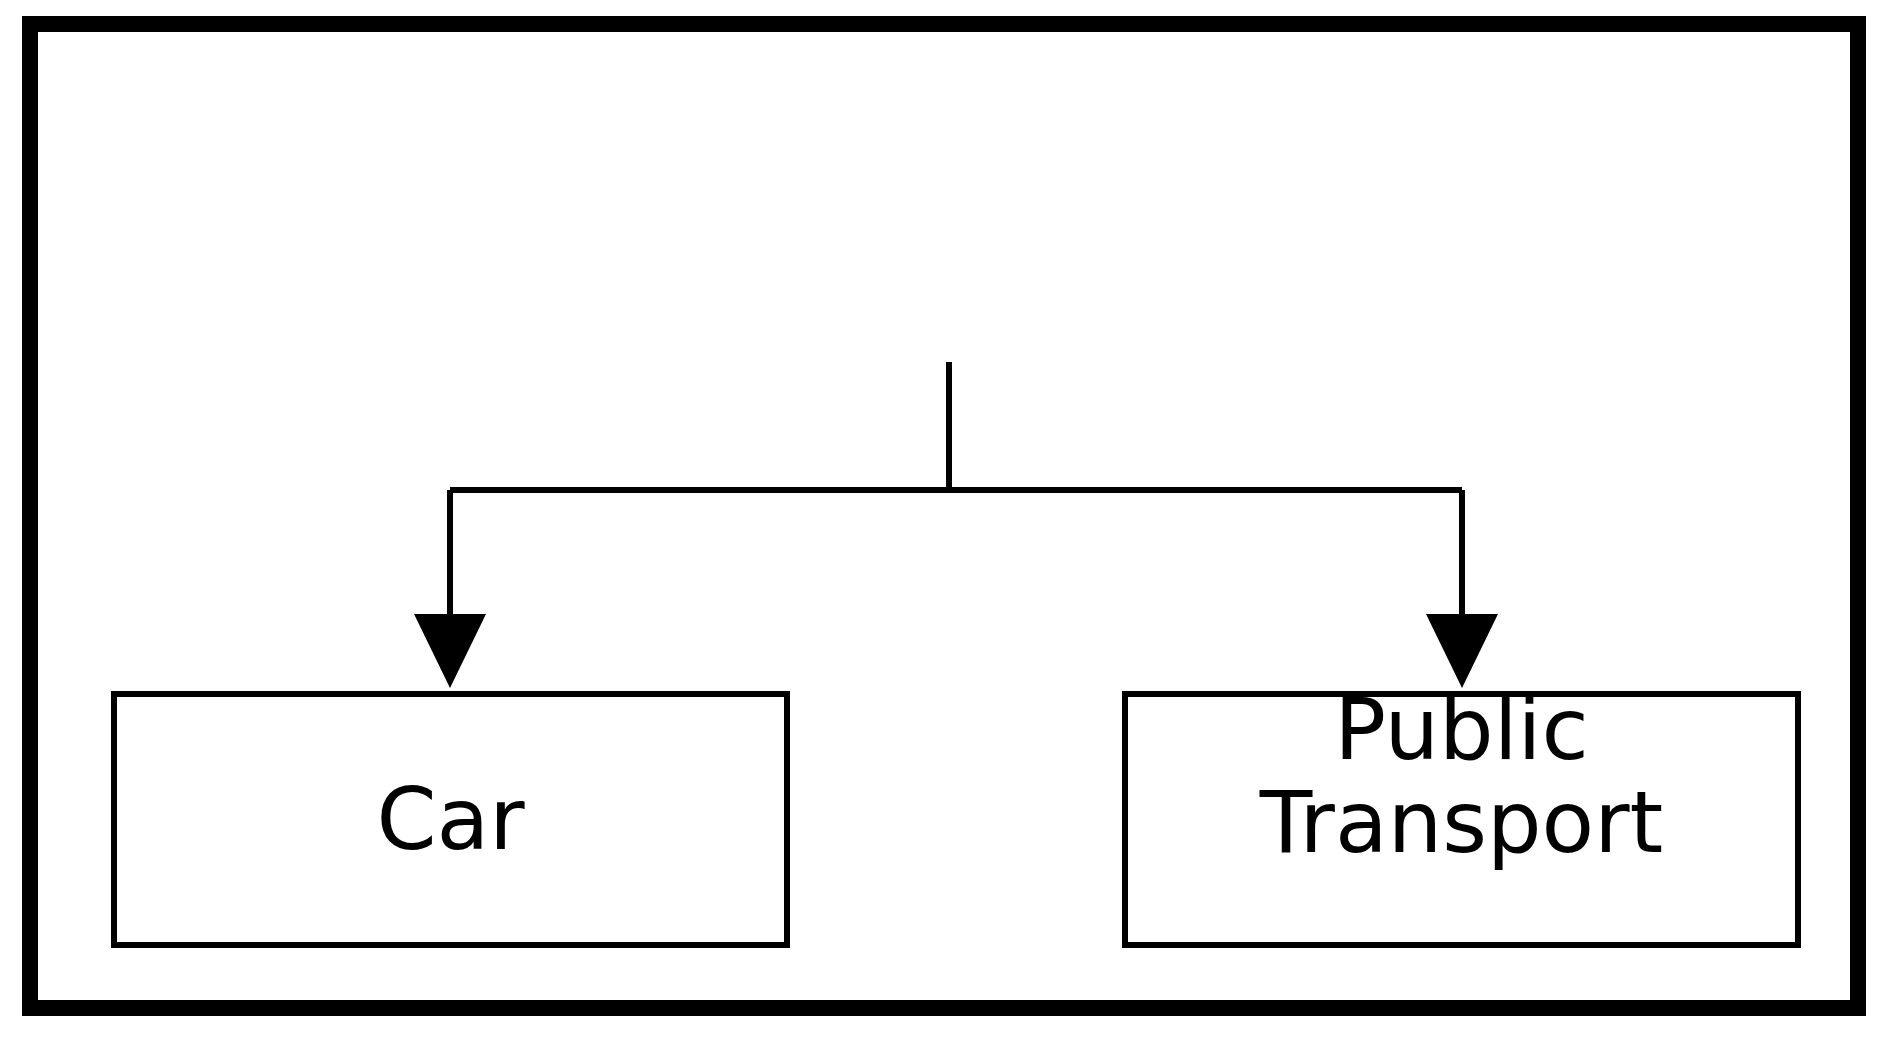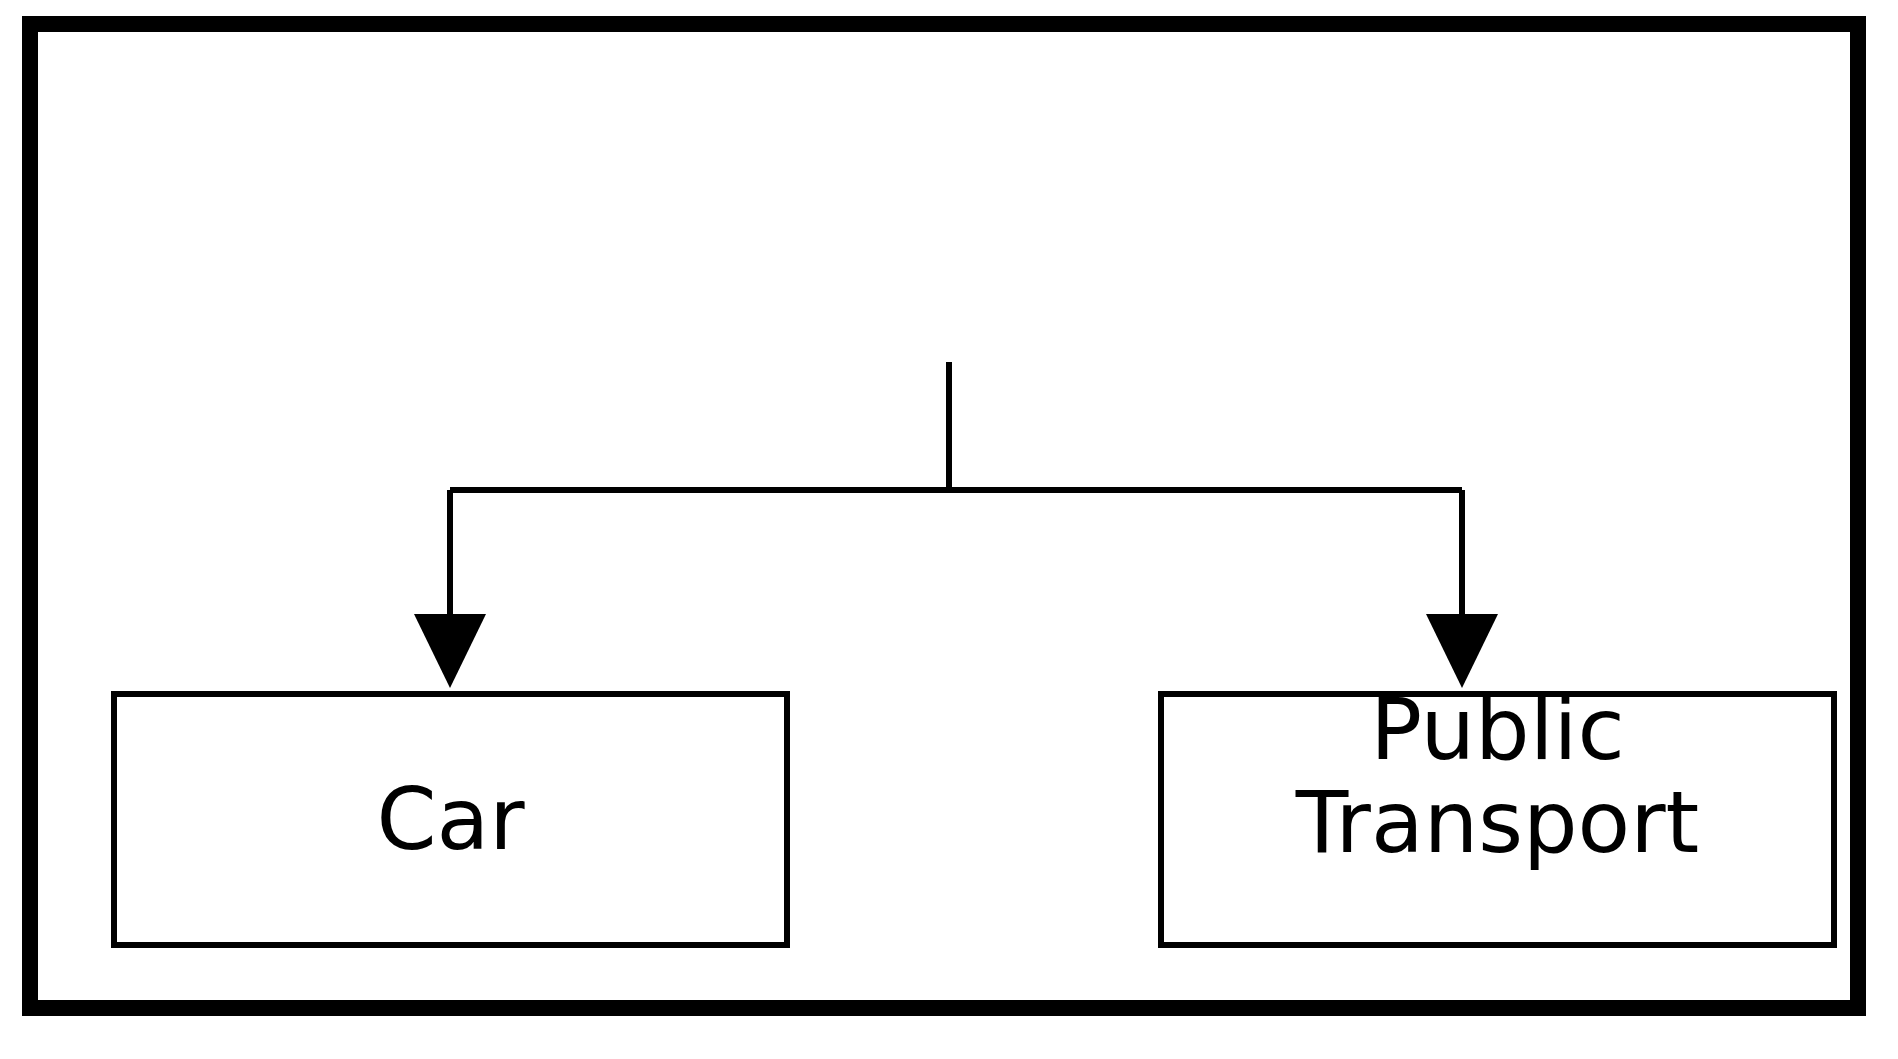--- a/index.html
+++ b/index.html
@@ -73,21 +73,20 @@
   }
   #node-car .node-label {
     font-size: 86px;
   }
   #node-public-transport {
     left: 1122px;
     top: 691px;
     width: 679px;
     height: 257px;
     align-items: flex-start;
-    margin-left: 36px;
   }
   #node-public-transport .node-label {
     font-size: 86px;
     margin-top: -14px;
     width: 760px;
   }
 </style>
 </head>
 <body>
 

